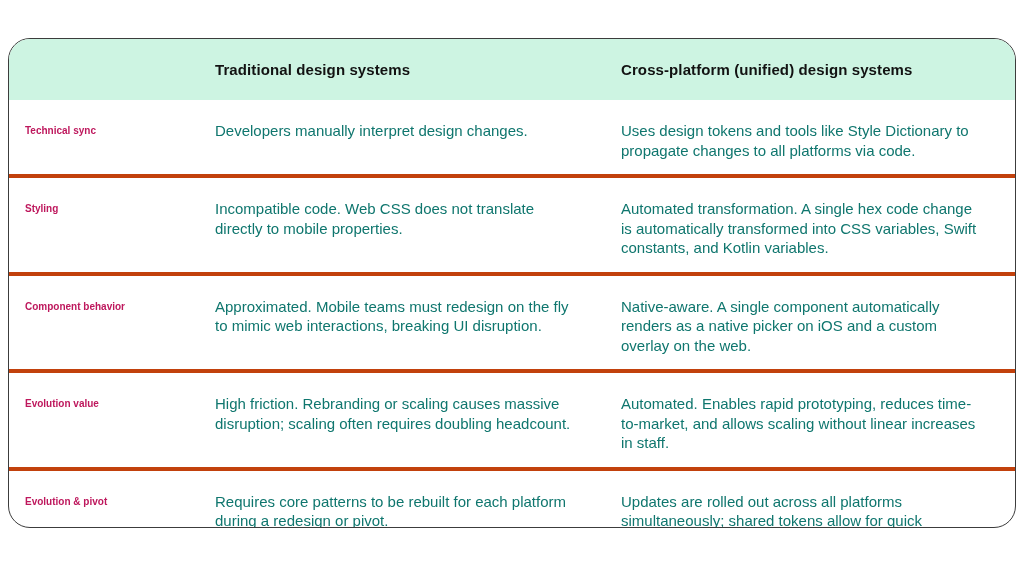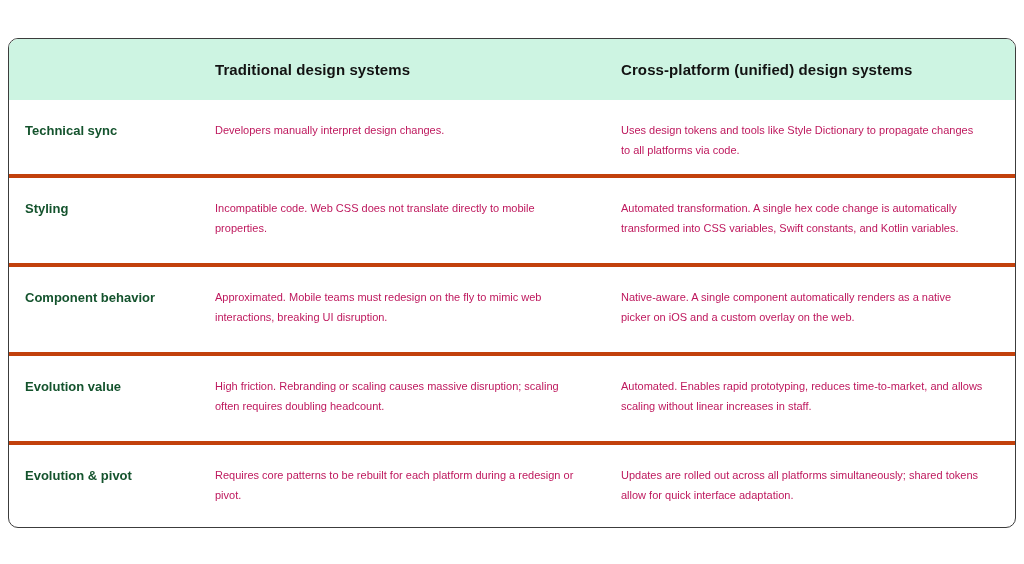--- a/index.html
+++ b/index.html
@@ -10,21 +10,21 @@
     font-family: "Liberation Sans", "DejaVu Sans", sans-serif;
     overflow: hidden;
   }
   .table-card {
     position: absolute;
     left: 8px;
     top: 38px;
     width: 1008px;
     height: 490px;
     border: 1.5px solid #3c3c3c;
-    border-radius: 10px;
+    border-radius: 22px;
     overflow: hidden;
     background: #ffffff;
   }
   .grid-row {
     display: grid;
     grid-template-columns: 190px 406px 1fr;
     padding-left: 16px;
     padding-right: 26px;
   }
   .header-row {
@@ -40,28 +40,28 @@
   }
   .data-row {
     padding-top: 21px;
     padding-bottom: 14px;
     min-height: 89px;
   }
   .data-row:first-of-type { min-height: 70px; }
   .data-row + .data-row { border-top: 4px solid #c2410c; }
   .row-label {
     font-weight: bold;
-    font-size: 13px;
-    color: #14532d;
+    font-size: 10px;
+    color: #be185d;
     line-height: 19px;
     padding-right: 14px;
   }
   .cell-text {
-    font-size: 11px;
-    color: #be185d;
+    font-size: 15px;
+    color: #0f766e;
     line-height: 19.5px;
     padding-right: 38px;
   }
   .cell-text:last-child { padding-right: 6px; }
 </style>
 </head>
 <body>
 
 <div class="table-card">
   <div class="grid-row header-row">

